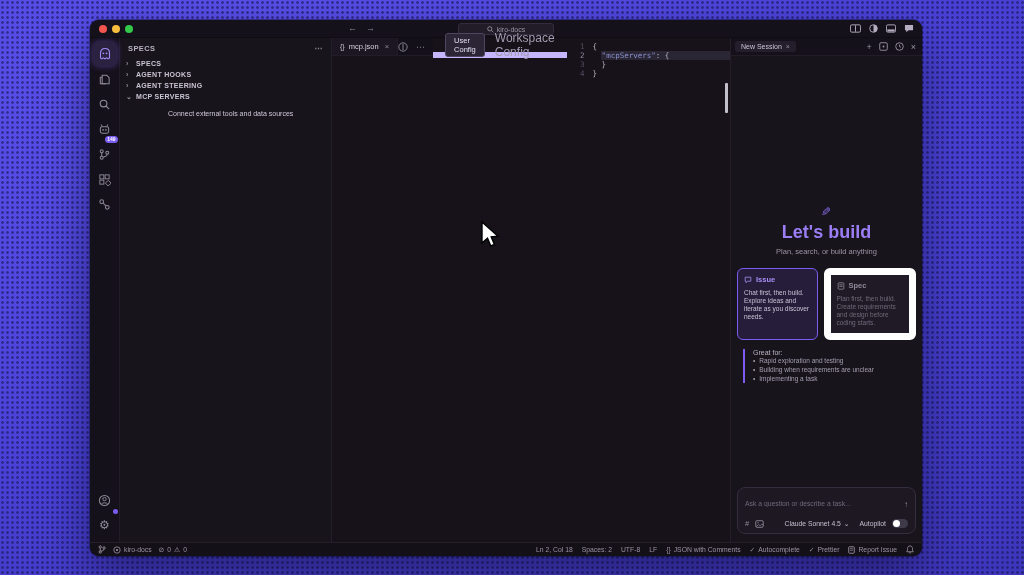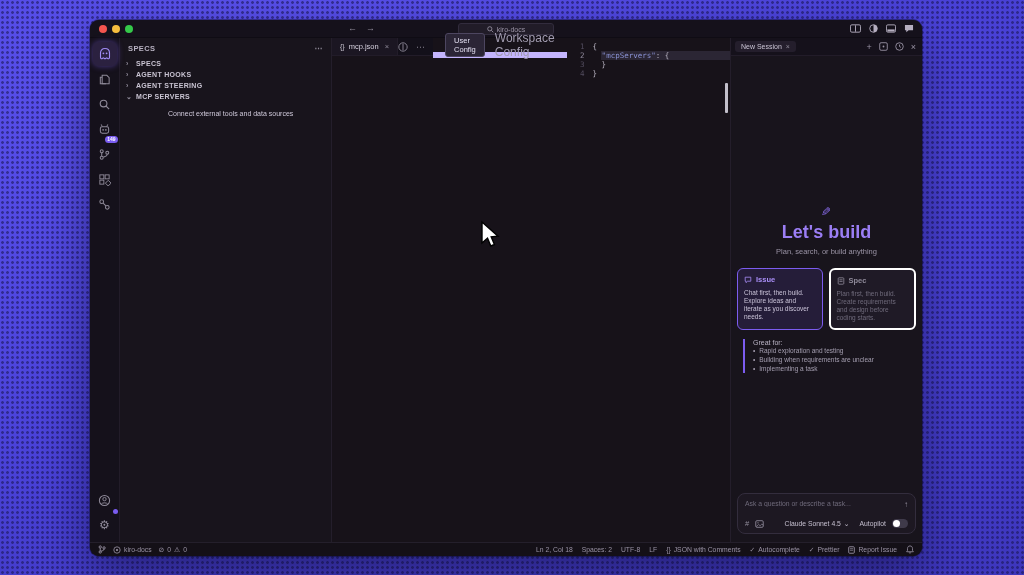--- a/index.html
+++ b/index.html
@@ -81,33 +81,33 @@
   .ptab .close { color:#8f8a99; }
   .panel-actions { margin-left:auto; display:flex; align-items:center; gap:7px; color:#9a93a5; font-size:9px; }
   .panelbody { flex:1; position:relative; display:flex; flex-direction:column; }
   .hero { margin-top:146px; text-align:center; }
   .hero-pen { color:#8c6ff2; font-size:12px; display:inline-block; transform:scaleX(-1); }
   .hero-title { color:#9b7ef5; font-size:18px; font-weight:bold; margin-top:2px; }
   .hero-sub { color:#9a93a5; font-size:7.5px; margin-top:4px; }
   .cards { display:flex; gap:6px; margin:12px 6px 0; }
   .card { flex:1; border-radius:6px; padding:6px; min-height:56px; }
   .card.vibe { background:#251d39; border:1px solid #7c5cf0; }
-  .card.spec { background:#1f1a26; border:2px solid #ffffff; }
+  .card.spec { background:#1f1a26; border:7px solid #ffffff; }
   .card-head { display:flex; align-items:center; gap:4px; font-size:7.5px; font-weight:bold; }
   .card.vibe .card-head { color:#a98ef7; }
   .card.spec .card-head { color:#8f8a99; }
   .card-desc { margin-top:5px; font-size:6.5px; line-height:8px; }
   .card.vibe .card-desc { color:#cac3d8; }
   .card.spec .card-desc { color:#6f6a7b; }
   .greatfor { margin:9px 10px 0 12px; border-left:2px solid #7c5cf0; padding-left:8px; }
   .gf-label { color:#b9b3c4; font-size:7px; }
   .gf-item { color:#a59fb1; font-size:6.5px; line-height:9px; display:flex; gap:4px; }
   .gf-item::before { content:"•"; color:#a59fb1; }
   .gf-item:first-of-type { margin-top:4px; }
-  .chatbox { position:absolute; left:6px; right:6px; bottom:8px; background:#1d1822; border:1px solid #332d3d; border-radius:8px; padding:6px 7px 5px; }
+  .chatbox { position:absolute; left:6px; right:6px; bottom:8px; background:#1d1822; border:1px solid #332d3d; border-radius:8px; padding:12px 7px 5px; }
   .chat-top { display:flex; align-items:flex-start; }
   .chat-input { flex:1; background:transparent; border:none; outline:none; color:#bdb7c8; font-size:6.8px; font-family:"Liberation Sans", sans-serif; }
   .chat-input::placeholder { color:#6f6a7b; }
   .send { color:#8f8a99; font-size:8px; }
   .chat-bottom { display:flex; align-items:center; gap:6px; margin-top:10px; color:#8f8a99; }
   .hash { font-size:7.5px; }
   .model { margin-left:auto; color:#c5bfcf; font-size:6.8px; display:flex; gap:3px; align-items:center; }
   .autopilot { color:#c5bfcf; font-size:6.8px; margin-left:4px; }
   .toggle { width:16px; height:9px; background:#3f3a4a; border-radius:5px; position:relative; }
   .knob { position:absolute; left:1px; top:1px; width:7px; height:7px; background:#ffffff; border-radius:50%; }

